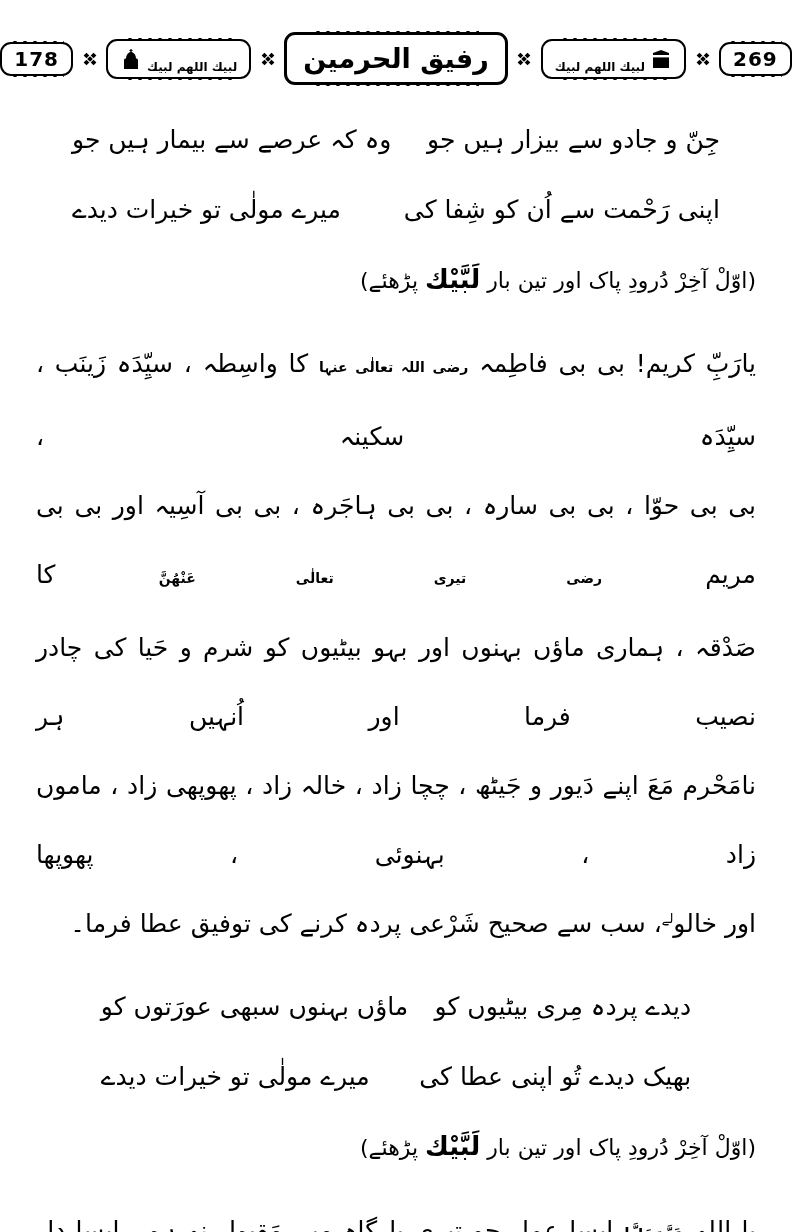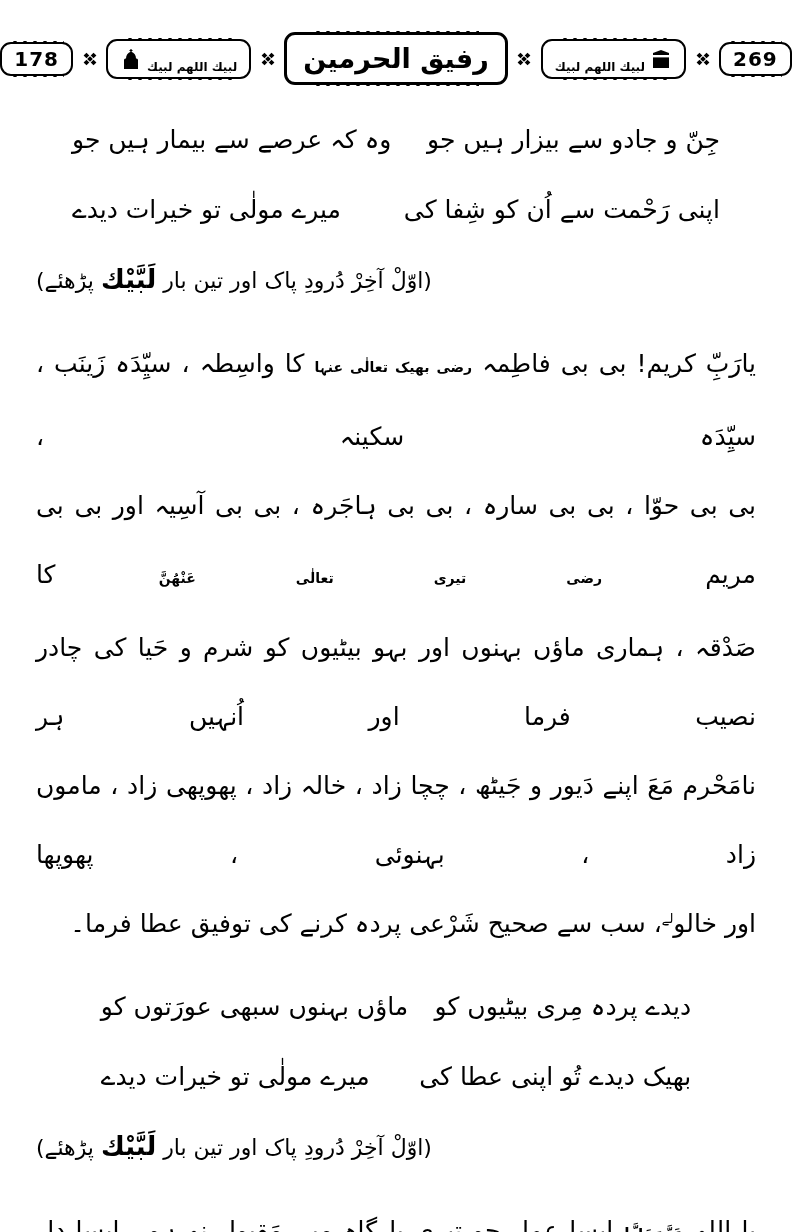--- a/index.html
+++ b/index.html
@@ -36,21 +36,21 @@
   .icon-svg{display:block;}
 
   
   .urdu{direction:rtl;font-family:"DejaVu Sans",sans-serif;}
   .couplet{width:90%;margin:26px auto 0;}
   .couplet.narrow{width:82%;}
   .verse-line{display:flex;direction:rtl;justify-content:space-between;
     font-size:25px;line-height:46px;margin-bottom:24px;}
   .hemistich{white-space:nowrap;}
 
-  .refrain{text-align:left;font-size:22px;line-height:44px;margin-top:4px;}
+  .refrain{text-align:right;font-size:22px;line-height:44px;margin-top:4px;}
   .refrain .big{font-weight:bold;font-size:26px;}
 
   .para{margin-top:26px;}
   .pline{direction:rtl;text-align:justify;text-align-last:justify;
     font-size:25px;line-height:69px;}
   .pline.lastline{text-align:right;text-align-last:right;}
   .lead{font-weight:normal;}
   .honorific{font-size:14px;font-weight:bold;}
   .lead-small{font-size:15px;font-weight:bold;}
   sup.fnmark{font-size:13px;line-height:0;}
@@ -136,21 +136,21 @@
   </div>
 
   <div class="refrain urdu">
     <span>(اوّلْ آخِرْ دُرودِ پاک اور تین بار </span><span class="big">لَبَّيْك</span><span> پڑھئے)</span>
   </div>
 
   <div class="para">
     <div class="pline">
       <span class="lead">یارَبِّ کریم!</span>
       <span>بی بی فاطِمہ</span>
-      <span class="honorific">رضی بھیک تعالٰی عنہا</span>
+      <span class="honorific">رضی اللہ تعالٰی عنہا</span>
       <span>کا واسِطہ ، سیِّدَہ زَینَب ، سیِّدَہ سکینہ ،</span>
     </div>
     <div class="pline">
       <span>بی بی حوّا ، بی بی سارہ ، بی بی ہاجَرہ ، بی بی آسِیہ اور بی بی مریم</span>
       <span class="honorific">رضی تیری تعالٰی عَنْهُنَّ</span>
       <span>کا</span>
     </div>
     <div class="pline">صَدْقہ ، ہماری ماؤں بہنوں اور بہو بیٹیوں کو شرم و حَیا کی چادر نصیب فرما اور اُنہیں ہر</div>
     <div class="pline">نامَحْرم مَعَ اپنے دَیور و جَیٹھ ، چچا زاد ، خالہ زاد ، پھوپھی زاد ، ماموں زاد ، بہنوئی ، پھوپھا</div>
     <div class="pline lastline">

